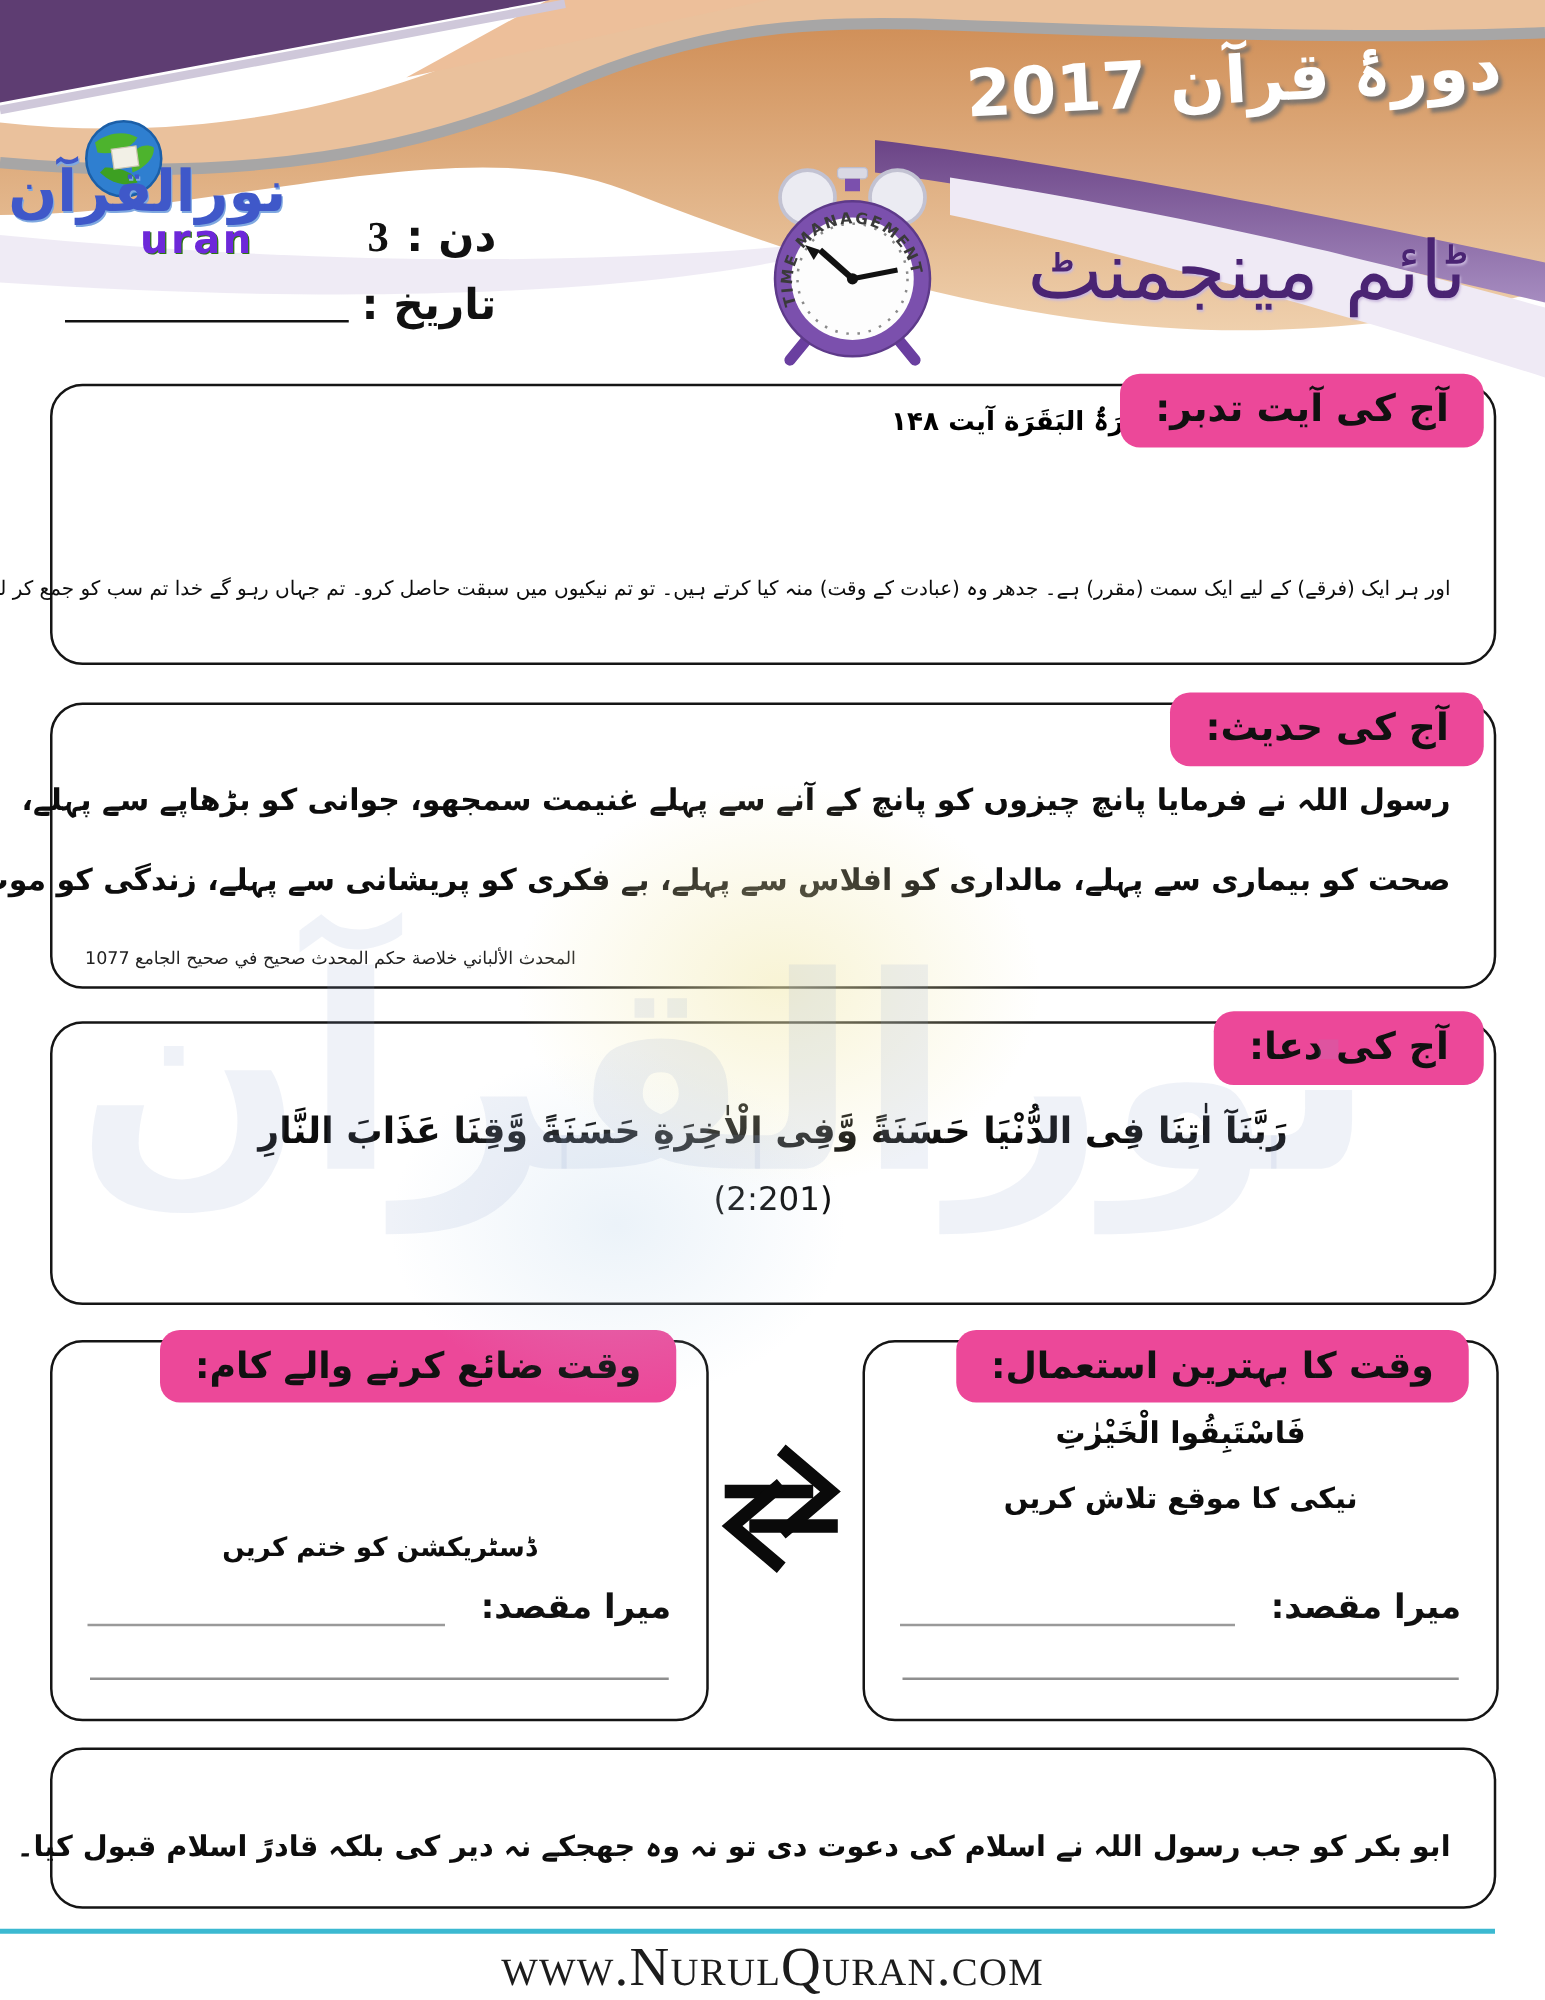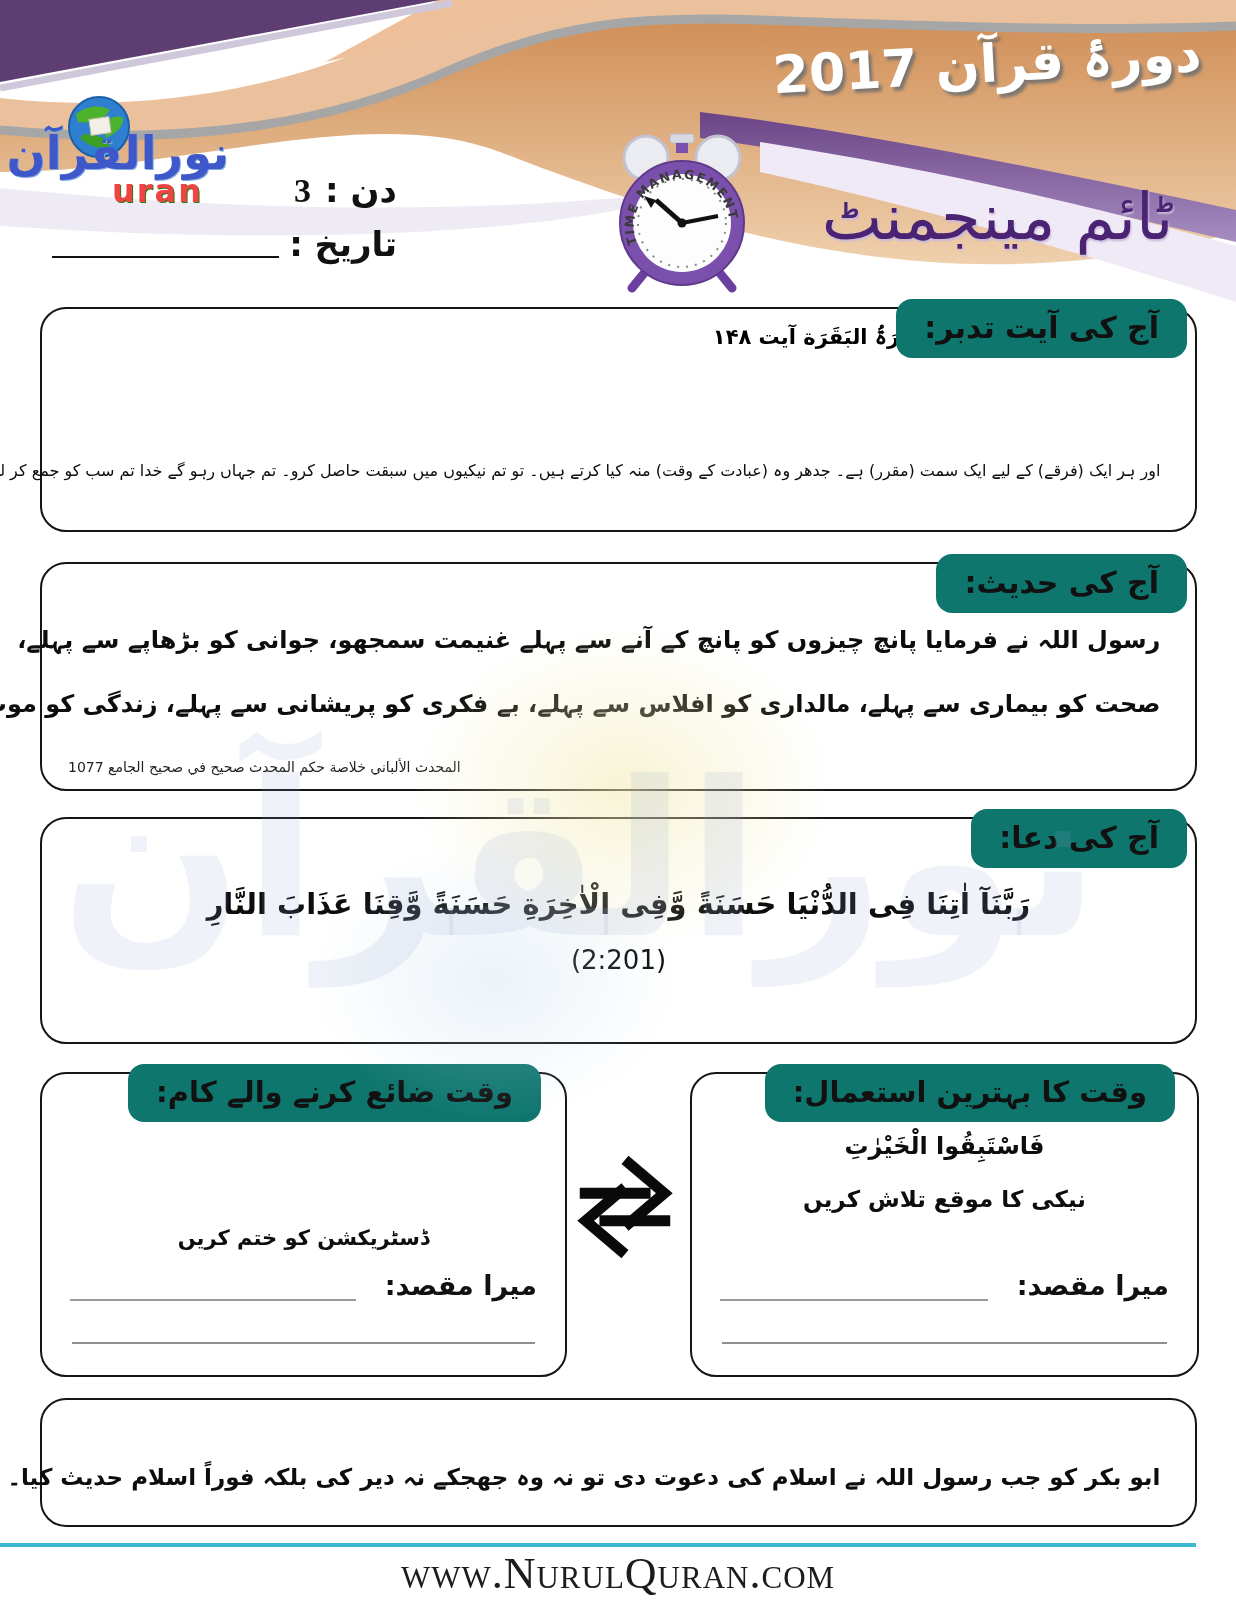--- a/index.html
+++ b/index.html
@@ -7,21 +7,21 @@
        font-family:"DejaVu Sans",sans-serif;}
   .abs{position:absolute;}
   
   #header-bg{position:absolute;left:0;top:0;z-index:0;}
   .banner-title{position:absolute;right:14px;top:34px;width:470px;text-align:center;z-index:2;
     direction:rtl;font-size:52px;font-weight:bold;color:#ffffff;
     text-shadow:3px 4px 3px rgba(110,110,110,.85);transform:rotate(-3deg);}
   .logo{position:absolute;left:14px;top:96px;width:215px;height:125px;z-index:3;}
   .logo-urdu{position:absolute;left:0;top:30px;width:215px;text-align:center;direction:rtl;
     font-size:46px;font-weight:bold;color:#3f58c9;text-shadow:1px 1px 0 #7fa8e0;}
-  .logo-latin{position:absolute;left:98px;top:76px;font-size:32px;font-weight:bold;color:#ef4444;
+  .logo-latin{position:absolute;left:98px;top:76px;font-size:32px;font-weight:bold;color:#6d28d9;
     letter-spacing:2px;text-shadow:1px 1px 0 #2d7a0d;}
   .daydate{position:absolute;left:52px;top:170px;width:345px;z-index:3;direction:rtl;
     font-size:34px;font-weight:bold;color:#111;}
   .daydate .row{display:flex;align-items:flex-end;margin-bottom:14px;}
   .daydate .lbl{white-space:nowrap;}
   .daydate .val{margin:0 14px 0 0;font-family:"Liberation Serif",serif;}
   .date-fill{flex:1;border-bottom:2.5px solid #111;margin:0 10px 6px 0;height:30px;}
   .clock{position:absolute;left:592px;top:126px;z-index:3;}
   .main-title{position:absolute;left:765px;top:180px;width:465px;z-index:3;text-align:center;
     direction:rtl;font-size:64px;font-weight:normal;color:#4a2473;text-shadow:1px 2px 2px #c9b8dd;}
@@ -29,21 +29,21 @@
   .watermark{position:absolute;left:150px;top:560px;width:860px;height:600px;z-index:6;
     pointer-events:none;
     background:
       radial-gradient(ellipse 300px 230px at 55% 38%, rgba(242,234,178,0.55), rgba(242,234,178,0) 70%),
       radial-gradient(ellipse 260px 200px at 40% 70%, rgba(190,214,235,0.30), rgba(190,214,235,0) 70%);
     display:flex;align-items:center;justify-content:center;}
   .watermark span{direction:rtl;font-size:215px;font-weight:bold;color:rgba(140,165,205,0.14);}
   
   .box{position:absolute;left:40px;width:1153px;background:transparent;border:2.5px solid #151515;
     border-radius:26px;z-index:2;}
-  .tab{position:absolute;top:-10px;background:#0f766e;border-radius:16px;padding:11px 28px 13px;
+  .tab{position:absolute;top:-10px;background:#ec4899;border-radius:16px;padding:11px 28px 13px;
     direction:rtl;font-size:30px;font-weight:bold;color:#111;z-index:3;white-space:nowrap;}
   .center-line{position:absolute;left:3%;width:94%;text-align:center;direction:rtl;color:#0d0d0d;
     white-space:nowrap;}
   .goal-row{position:absolute;left:28px;right:28px;display:flex;direction:rtl;align-items:flex-end;
     font-size:27px;font-weight:bold;color:#111;}
   .goal-row .g-lbl{white-space:nowrap;margin-left:29px;}
   .goal-line{flex:1;border-bottom:2px solid #9a9a9a;height:24px;}
   .blank-line{position:absolute;left:30px;right:30px;border-bottom:2px solid #8f8f8f;height:0;}
   
   .teal-line{position:absolute;left:0;top:1543px;width:1196px;height:4px;background:#3cb9d1;z-index:2;}
@@ -184,17 +184,17 @@
   <div class="center-line" style="top:58px;font-size:24px;font-weight:bold;">فَاسْتَبِقُوا الْخَيْرٰتِ</div>
   <div class="center-line" style="top:112px;font-size:23px;font-weight:bold;">نیکی کا موقع تلاش کریں</div>
   <div class="goal-row" style="top:196px;">
     <span class="g-lbl">میرا مقصد:</span>
     <span class="goal-line"></span>
   </div>
   <div class="blank-line" style="top:268px;"></div>
 </section>
 
 <section class="box" style="top:1398px;height:125px;">
-  <div class="center-line" style="top:64px;font-size:23px;font-weight:bold;">ابو بکر کو جب رسول اللہ نے اسلام کی دعوت دی تو نہ وہ جھجکے نہ دیر کی بلکہ فوراً اسلام حدیث کیا۔</div>
+  <div class="center-line" style="top:64px;font-size:23px;font-weight:bold;">ابو بکر کو جب رسول اللہ نے اسلام کی دعوت دی تو نہ وہ جھجکے نہ دیر کی بلکہ قادرً اسلام قبول کیا۔</div>
 </section>
 
 <div class="teal-line"></div>
 <div class="site">www.NurulQuran.com</div>
 
 </body></html>

